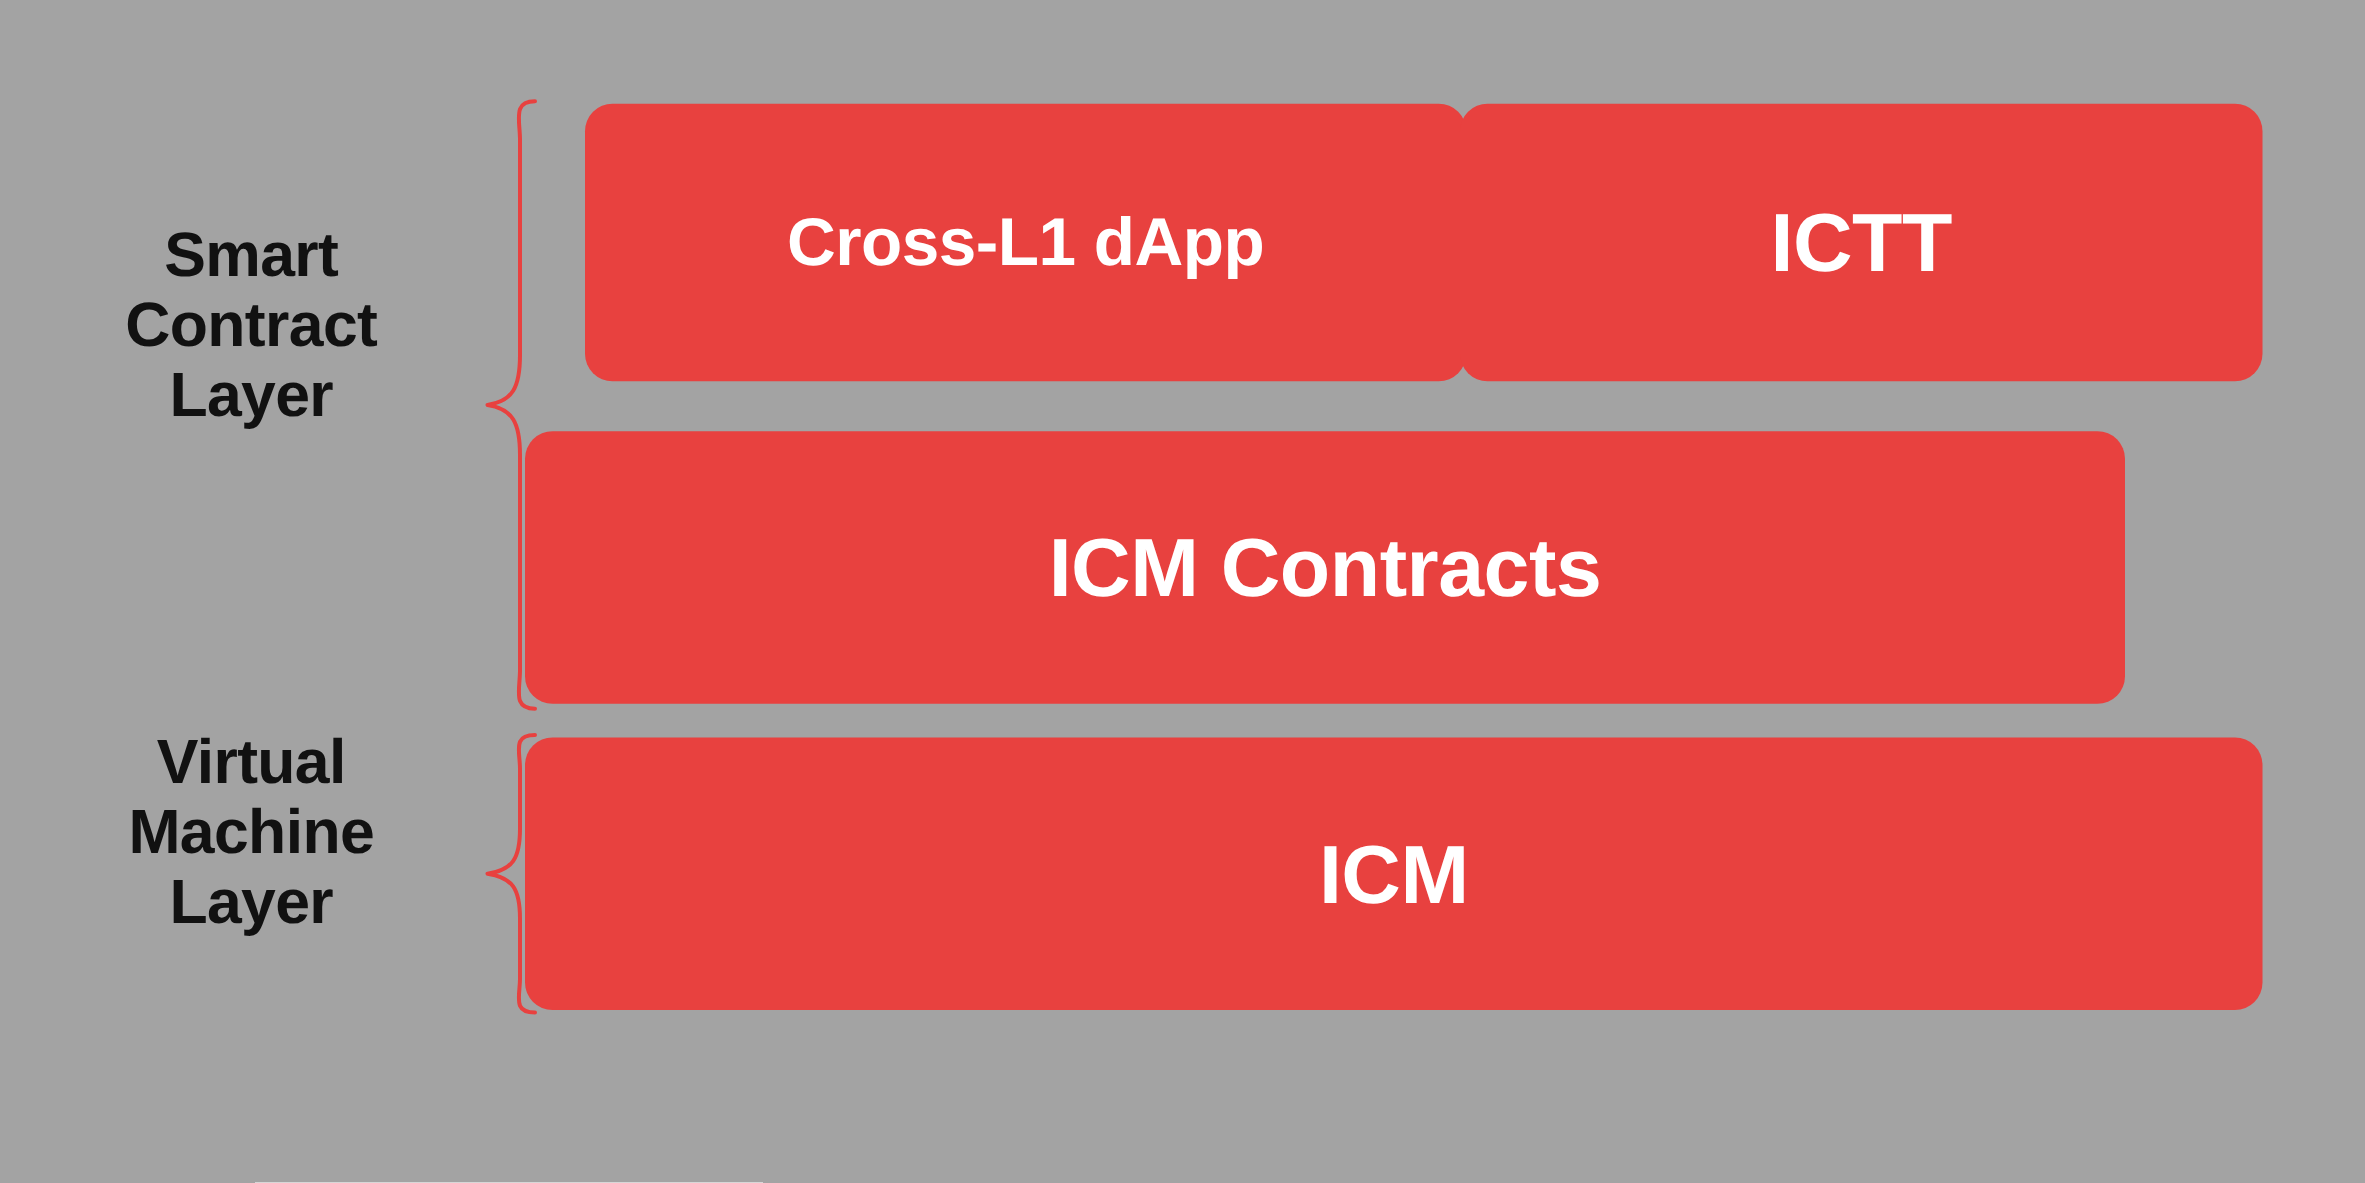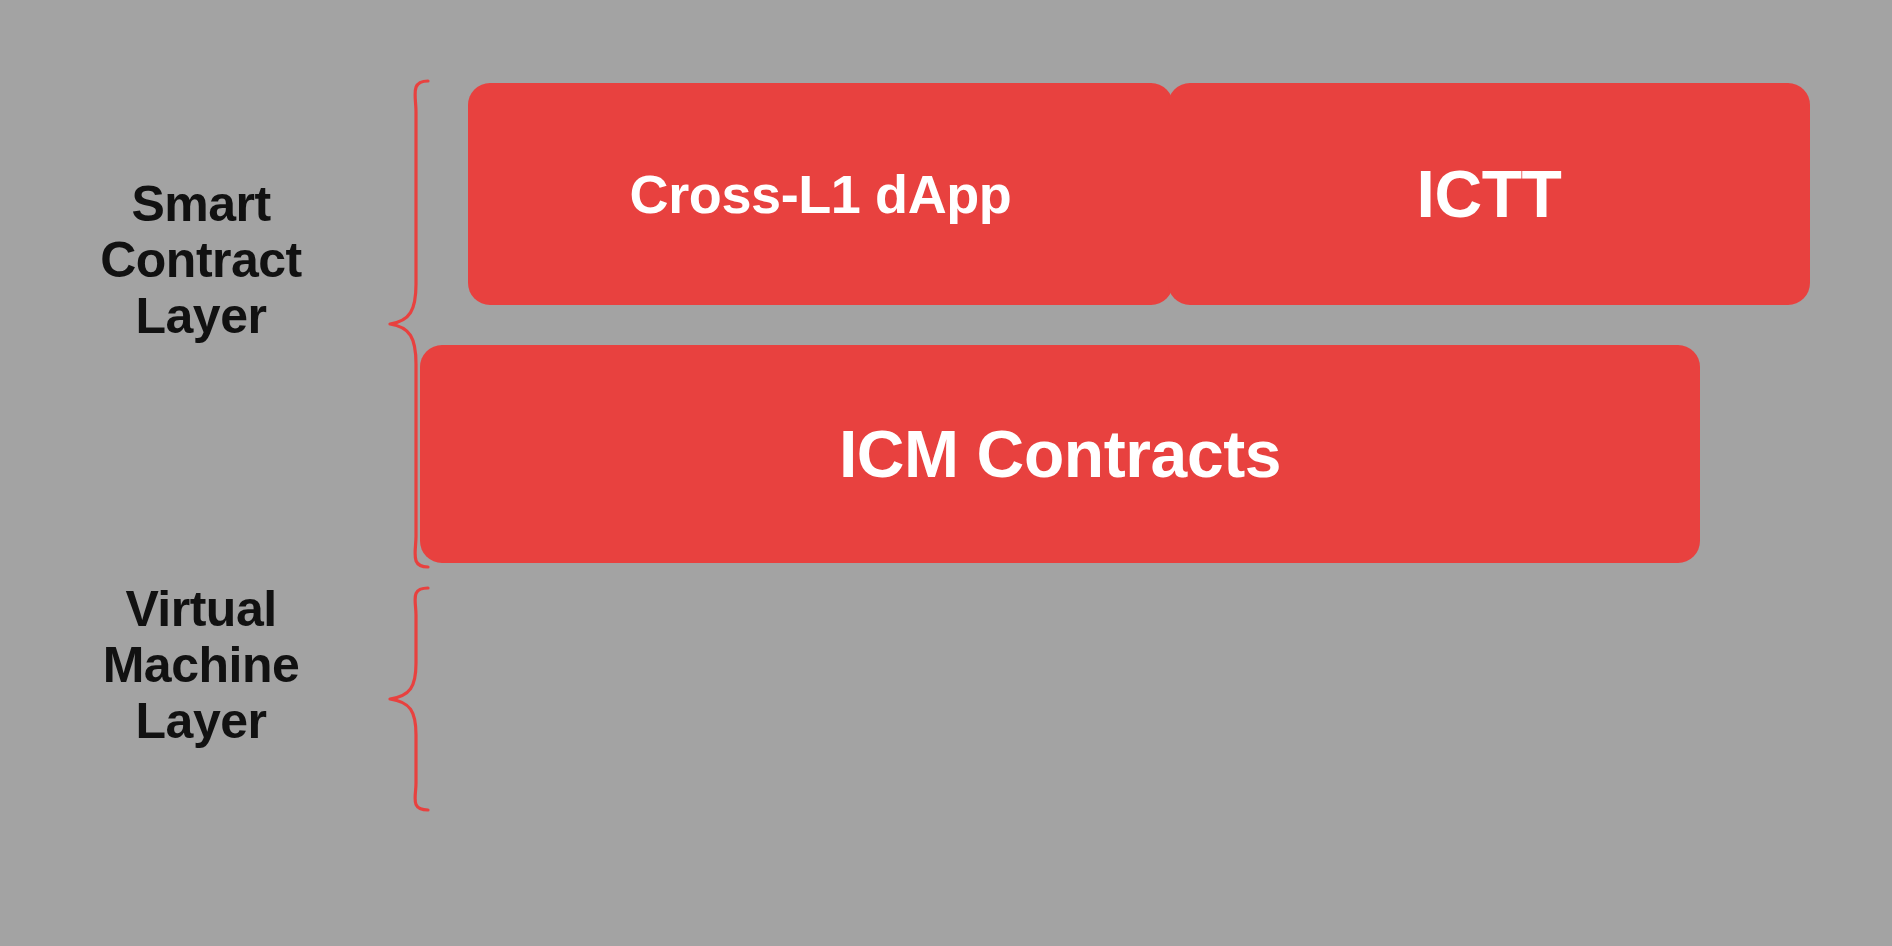--- a/index.html
+++ b/index.html
@@ -152,14 +152,17 @@
   </div>
 
   <div class="node-box" id="box-ictt" style="background: rgb(232, 65, 63); color: rgb(255, 255, 255);">
     <span>ICTT</span>
   </div>
 
   <div class="node-box" id="box-icm-contracts" style="background: rgb(232, 65, 63); color: rgb(255, 255, 255);">
     <span>ICM Contracts</span>
   </div>
 
+  <div class="node-box" id="box-icm" style="background: rgb(232, 65, 63); color: rgb(255, 255, 255);">
+    <span>ICM</span>
+  </div>
 
 </div>
 
 </body></html>

